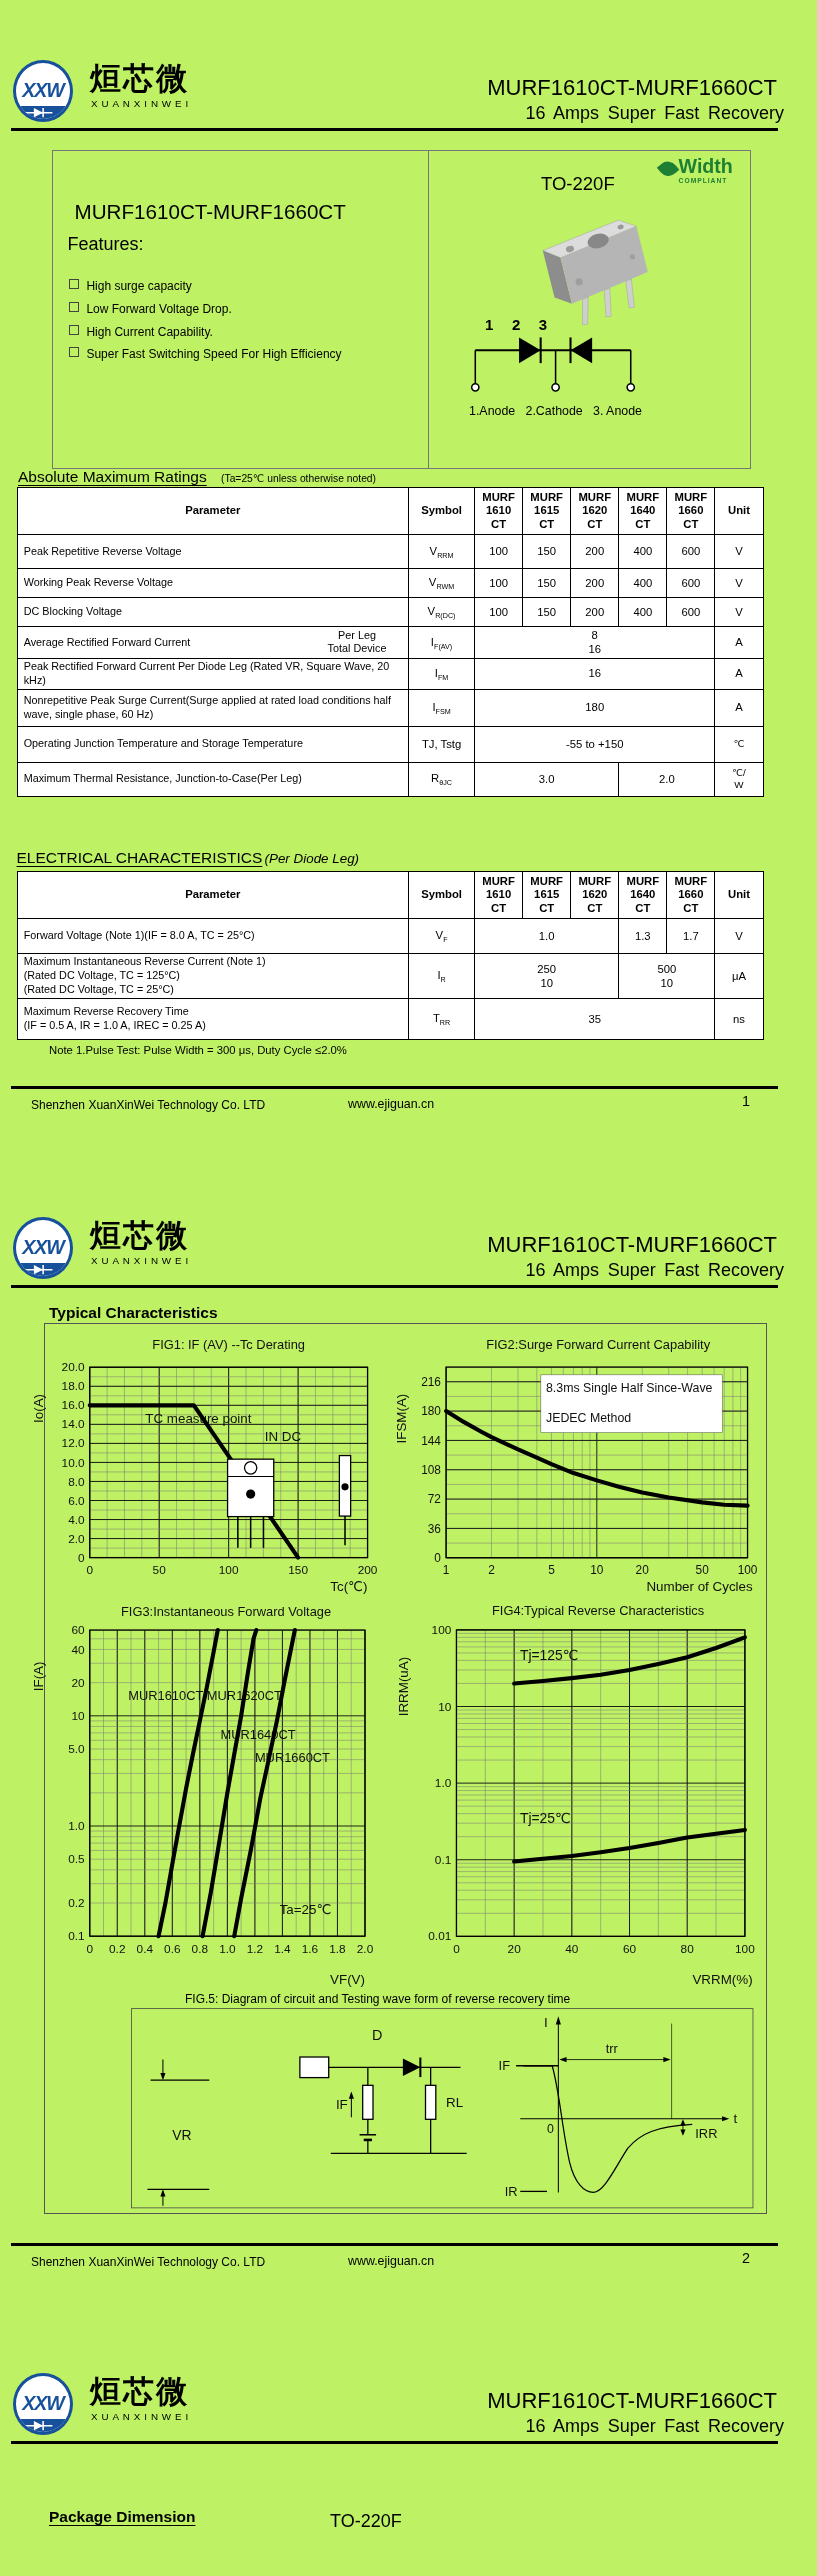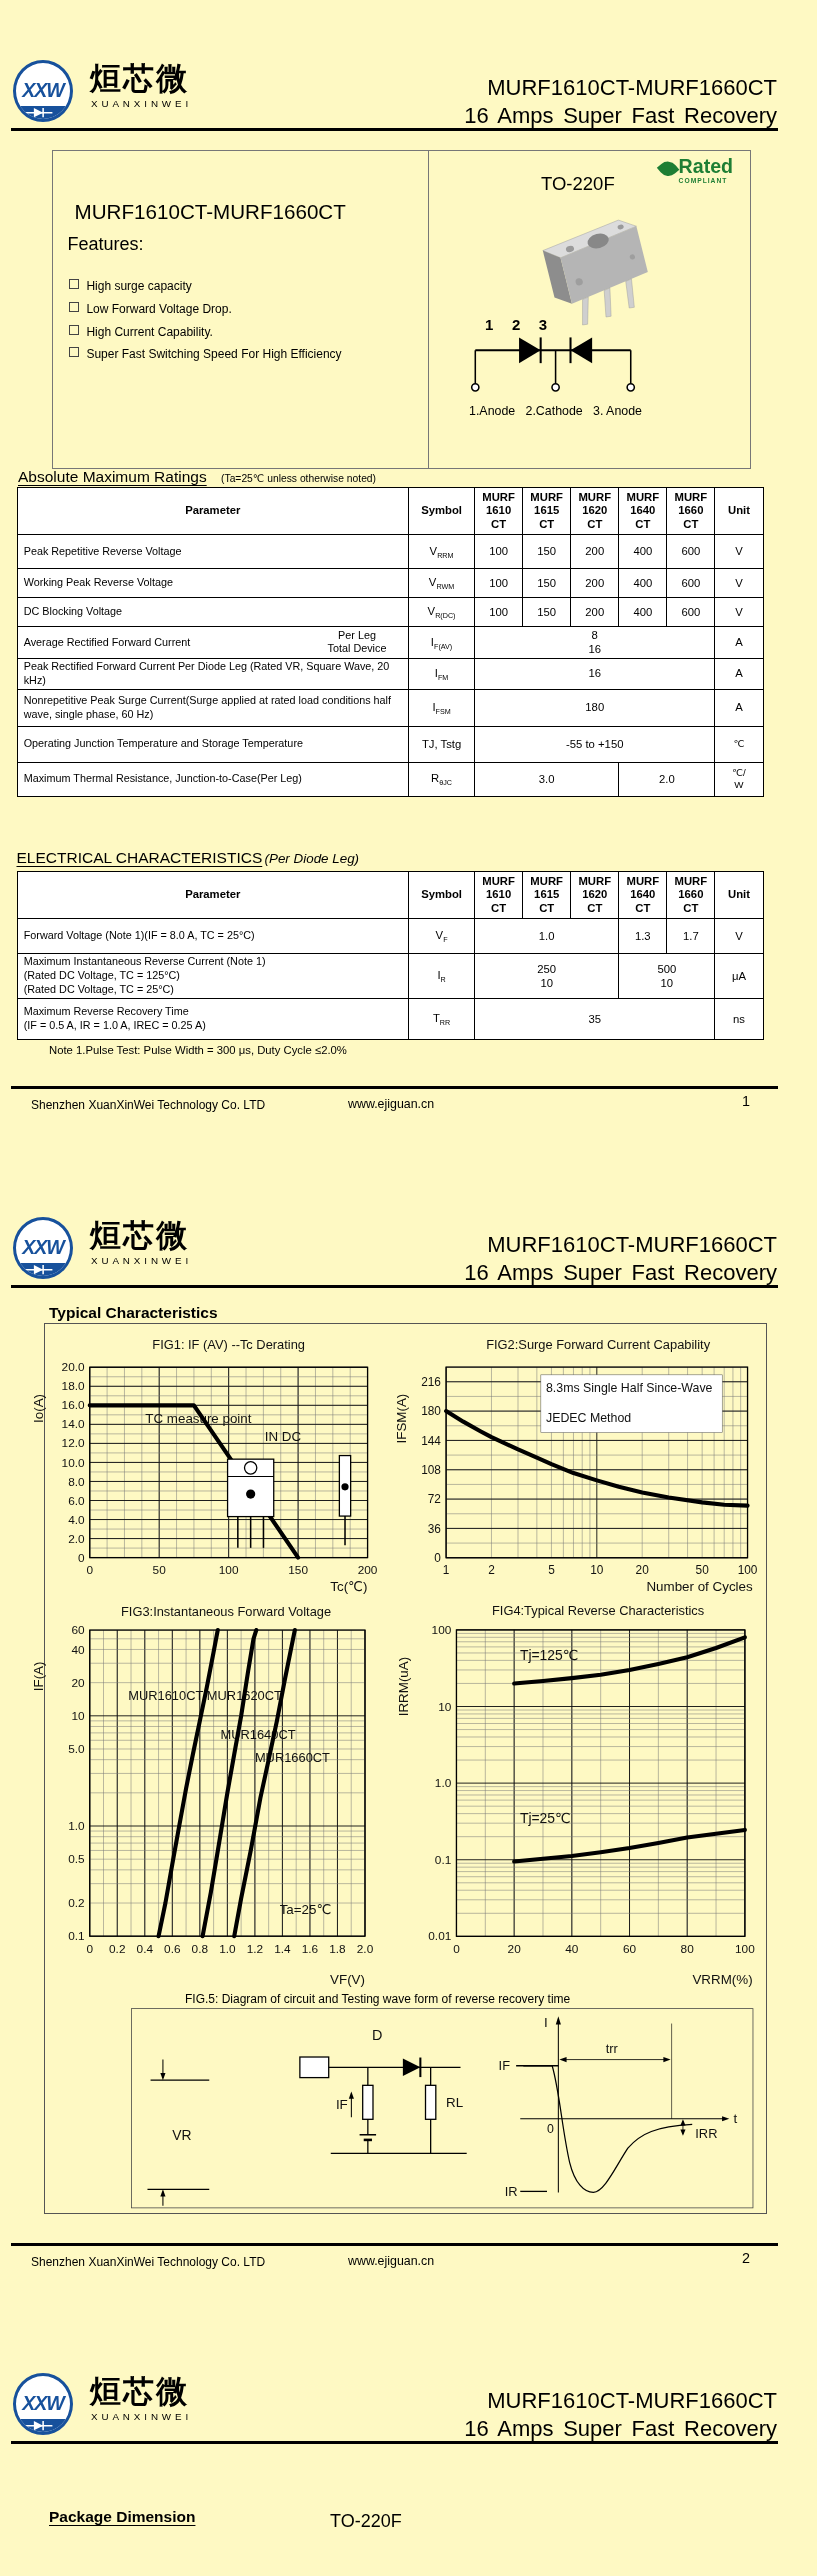--- a/index.html
+++ b/index.html
@@ -1,28 +1,28 @@
 <!DOCTYPE html>
 <html style="font-size:8.2px"><head>
 <meta charset="utf-8">
 <style>
   html,body{margin:0;padding:0;background:#fff;}
   body{width:818px;height:3470px;position:relative;font-family:"Liberation Sans","DejaVu Sans",sans-serif;color:#000;}
   .abs{position:absolute;}
-  .page{position:absolute;left:0;width:818px;height:1157px;background:#fef9c3;overflow:hidden;}
+  .page{position:absolute;left:0;width:818px;height:1157px;background:#bef264;overflow:hidden;}
   .rule{position:absolute;left:11.3px;width:767px;height:2.6px;background:#000;}
   
   .lgwrap{position:absolute;left:13px;top:60px;width:242px;height:67px;}
   .lgc{position:absolute;left:0;top:0;width:54px;height:56px;border-radius:50%;border:3.6px solid #17519c;background:#fff;overflow:hidden;}
   .lgx{position:absolute;left:0;top:15.5px;width:100%;text-align:center;font-size:19.6px;font-weight:bold;font-style:italic;color:#17519c;letter-spacing:-1px;}
   .lgb{position:absolute;left:-4.1px;bottom:0;width:67px;height:13.4px;background:#17519c;}
   .lgcn{position:absolute;left:77px;top:-2.1px;font-size:31px;font-weight:bold;letter-spacing:2.1px;}
   .lgen{position:absolute;left:78px;top:38px;font-size:9.8px;letter-spacing:3.9px;font-weight:500;}
   .t1{position:absolute;right:41px;top:75px;font-size:22px;}
-  .t2{position:absolute;right:41px;top:103px;font-size:22px;word-spacing:3.6px;text-align:right;}
+  .t2{position:absolute;right:34px;top:103px;font-size:18px;word-spacing:3.6px;text-align:right;}
   .ftco{position:absolute;left:31px;top:1098px;font-size:12px;text-align:right;}
   .ftsite{position:absolute;left:348px;top:1097px;font-size:12.4px;}
   .ftpg{position:absolute;left:742px;top:1093px;font-size:14.4px;}
   
   .fbox{position:absolute;left:52px;top:150px;width:697px;height:317px;border:0.8px solid #777;}
   .fdiv{position:absolute;left:375px;top:0;height:100%;border-left:0.8px solid #777;}
   .part{position:absolute;left:21.6px;top:49px;font-size:20.6px;}
   .feath{position:absolute;left:14.4px;top:83px;font-size:18px;}
   .feat{position:absolute;left:15.5px;display:flex;align-items:flex-start;font-size:12px;}
   .cb{display:inline-block;width:8.2px;height:8.2px;border:1px solid #444;margin-right:7.7px;flex:0 0 auto;}
@@ -91,21 +91,21 @@
         <span>High Current Capability.</span>
       </div>
     <div class="feat" style="top:196px">
         <span class="cb"></span>
         <span>Super Fast Switching Speed For High Efficiency</span>
       </div>
 
     <div class="rohs">
       <div class="leaf"></div>
       <div>
-        <div class="rohst">Rated</div>
+        <div class="rohst">Width</div>
         <div class="rohsc">COMPLIANT</div>
       </div>
     </div>
     <div class="to220">TO-220F</div>
 
     <svg class="abs" style="left:471px;top:61px" width="144" height="116" viewBox="0 0 280 225">
       <g transform="rotate(-14 135 110)">
         <polygon points="48,52 205,30 236,50 78,74" fill="#dcdcdc" stroke="#999" stroke-width="0.8"></polygon>
         <polygon points="48,52 78,74 78,166 48,146" fill="#8d8d8d"></polygon>
         <polygon points="78,74 236,50 236,142 78,166" fill="#b5b5b5"></polygon>

